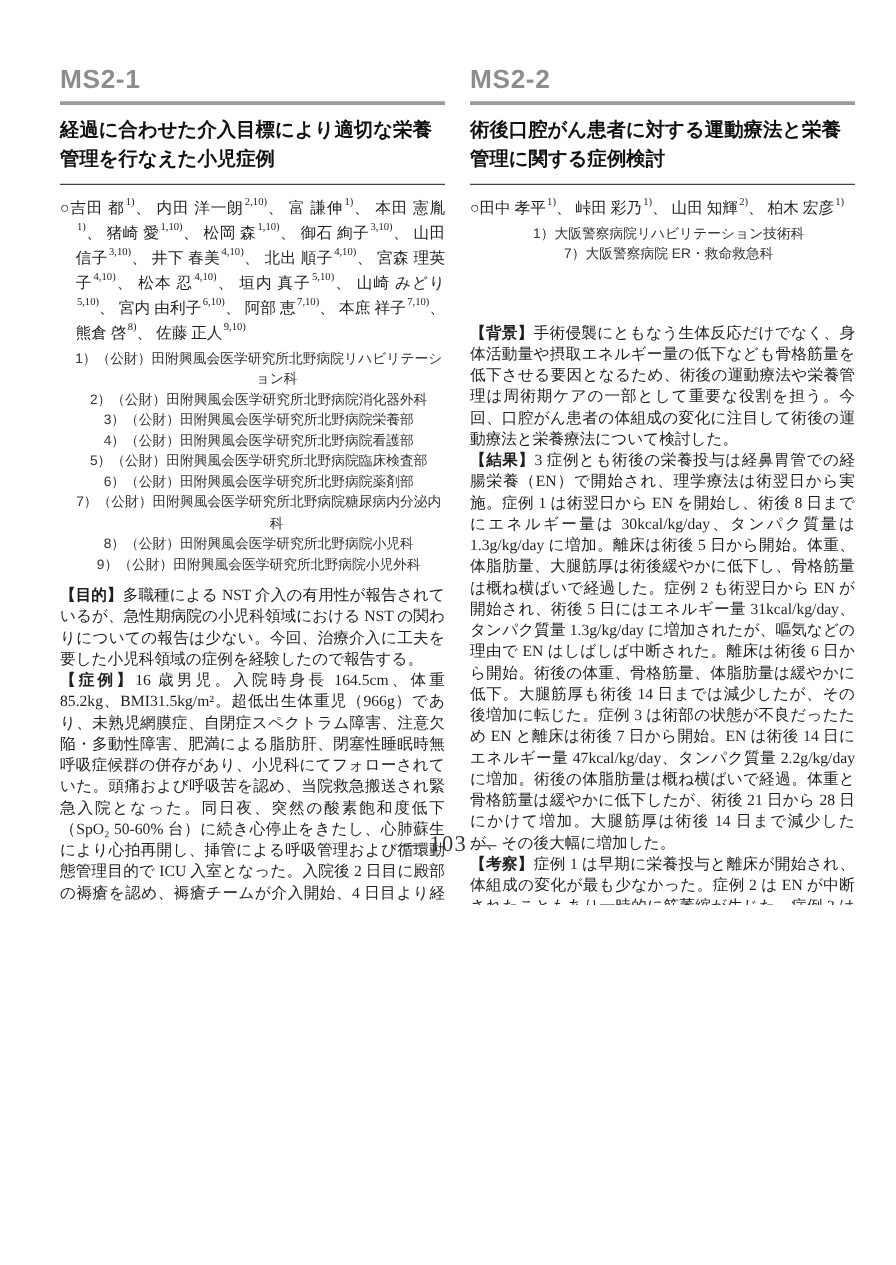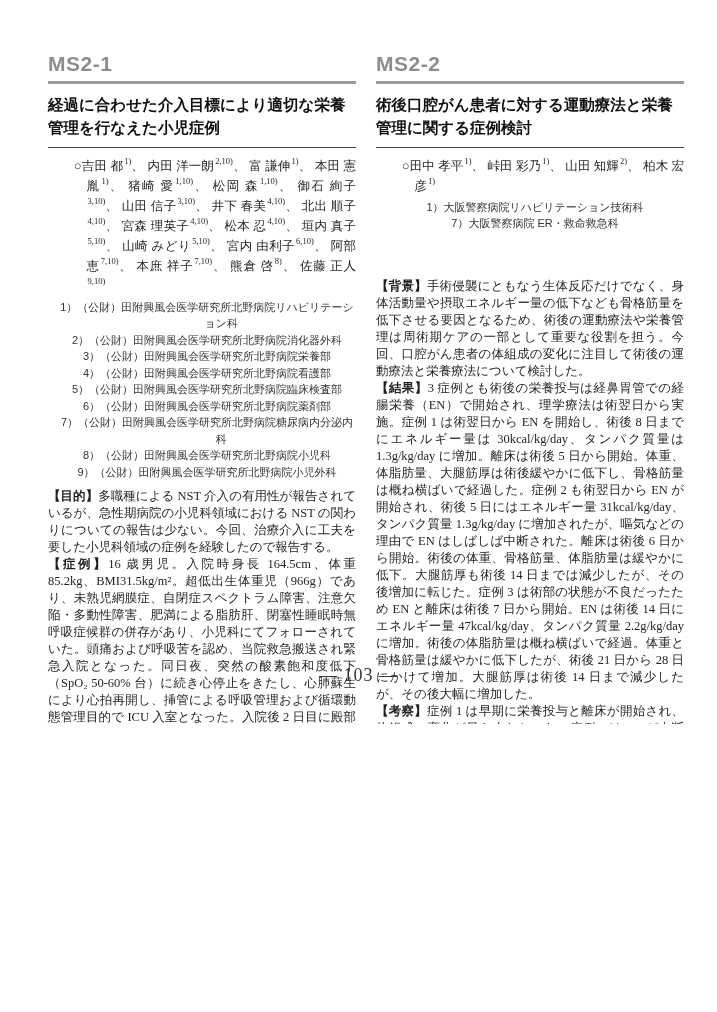--- a/index.html
+++ b/index.html
@@ -44,21 +44,20 @@
     padding-bottom: 7px;
   }
   .title-rule { border: 0; border-top: 1.5px solid var(--title_rule, #444); margin-bottom: 8px; }
 
   .authors {
     font-size: 12.5px;
     line-height: 1.6;
     padding-left: 1em;
     text-indent: -1em;
     text-align: justify;
-    margin-left: 26px;
   }
   .author-sup {
     font-size: 8.5px;
     vertical-align: super;
     line-height: 0;
     margin-left: 1px;
   }
 
   .affiliations {
     font-family: "Liberation Sans", "DejaVu Sans", sans-serif;

